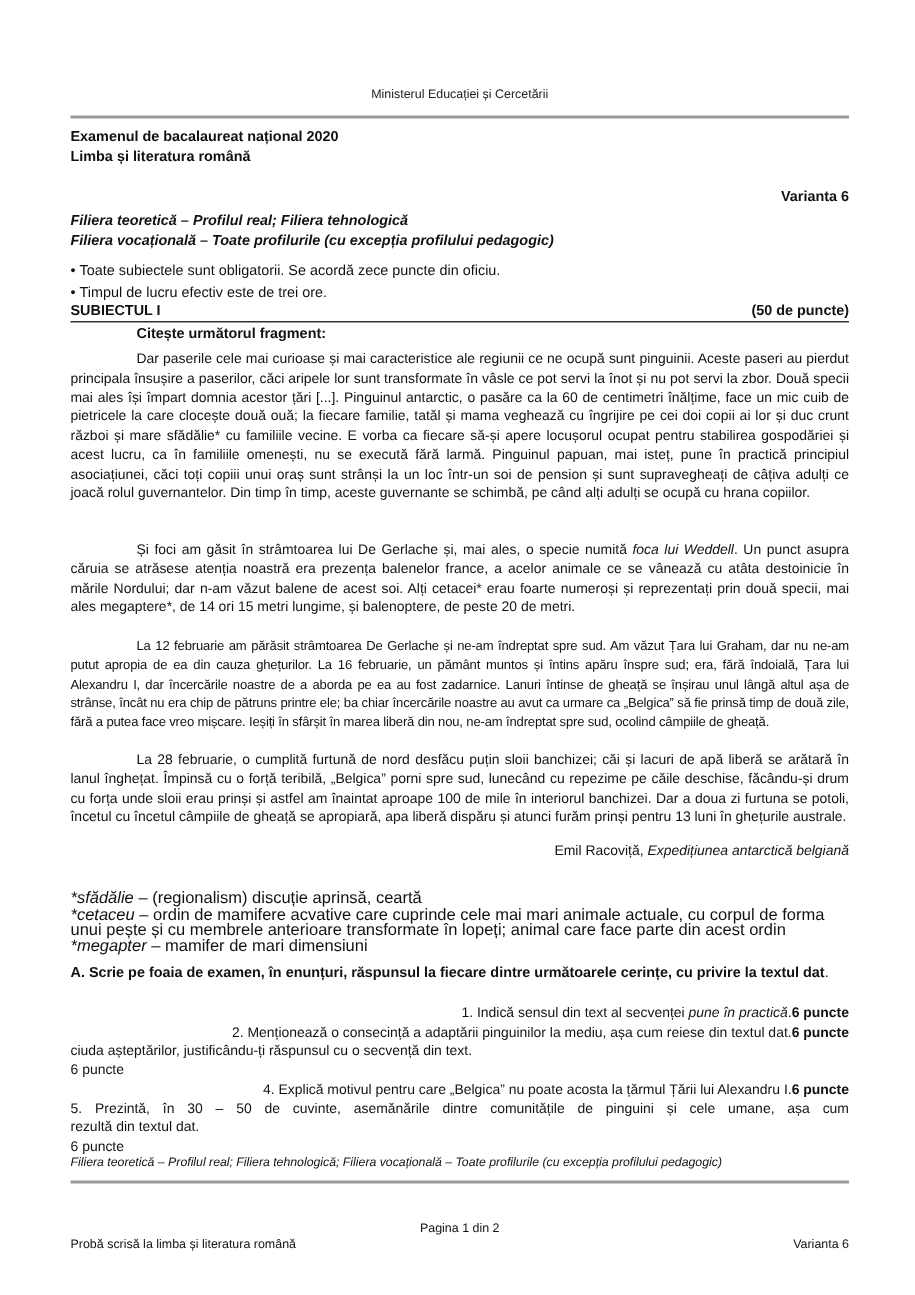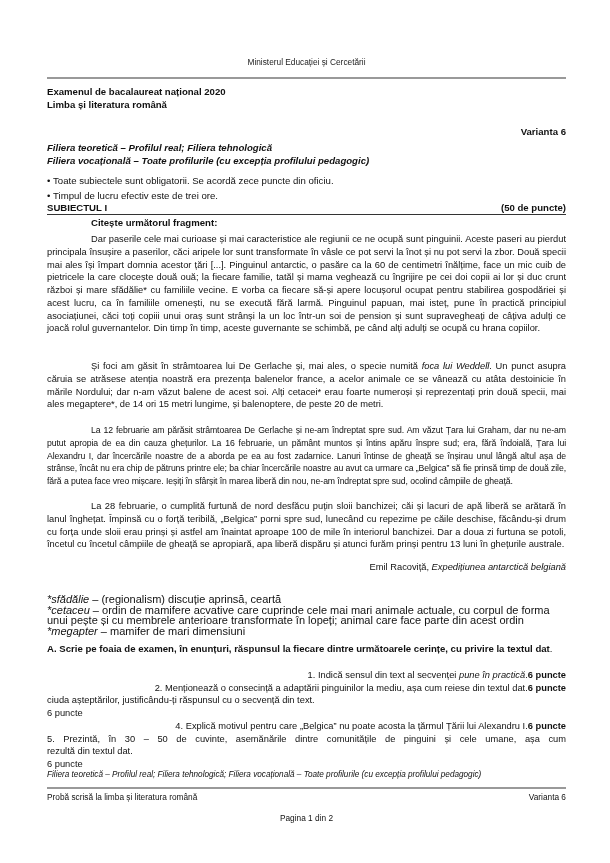--- a/index.html
+++ b/index.html
@@ -21,21 +21,21 @@
     .txt p { margin: 0; text-indent: 44px; }
     .txt.narrow { font-size: 8.7px; letter-spacing: -0.1px; }
     .author { position: absolute; right: 0; top: 562px; font-size: 9.3px; }
     .notes { position: absolute; left: 0; top: 580px; font-size: 11px; line-height: 10.6px; margin-top: 14px; }
     .qhead { position: absolute; left: 0; right: 0; top: 643px; font-weight: bold; font-size: 9.6px; line-height: 12.6px; }
     .qs { position: absolute; left: 0; right: 0; top: 669px; font-size: 9.3px; line-height: 12.7px; }
     .q { display: flex; justify-content: flex-end; }
     .q .pts { font-weight: bold; white-space: nowrap; }
     .q-block { text-align: justify; }
     .q-last { display: flex; justify-content: space-between; flex-direction: column; }
-    .foot1 { position: absolute; left: 0; right: 0; top: 792px; font-size: 8.3px; display: flex; justify-content: space-between; }
+    .foot1 { position: absolute; left: 0; right: 0; top: 824px; font-size: 8.3px; display: flex; justify-content: space-between; }
     .foot2 { position: absolute; left: 0; top: 770px; font-size: 8.2px; font-style: italic; }
     .foot3 { position: absolute; left: 0; right: 0; top: 813px; text-align: center; font-size: 8.3px; }
     i { font-style: italic; }
   </style>
 </head>
 <body>
 
 <div class="page">
 
   <div class="hdr">

